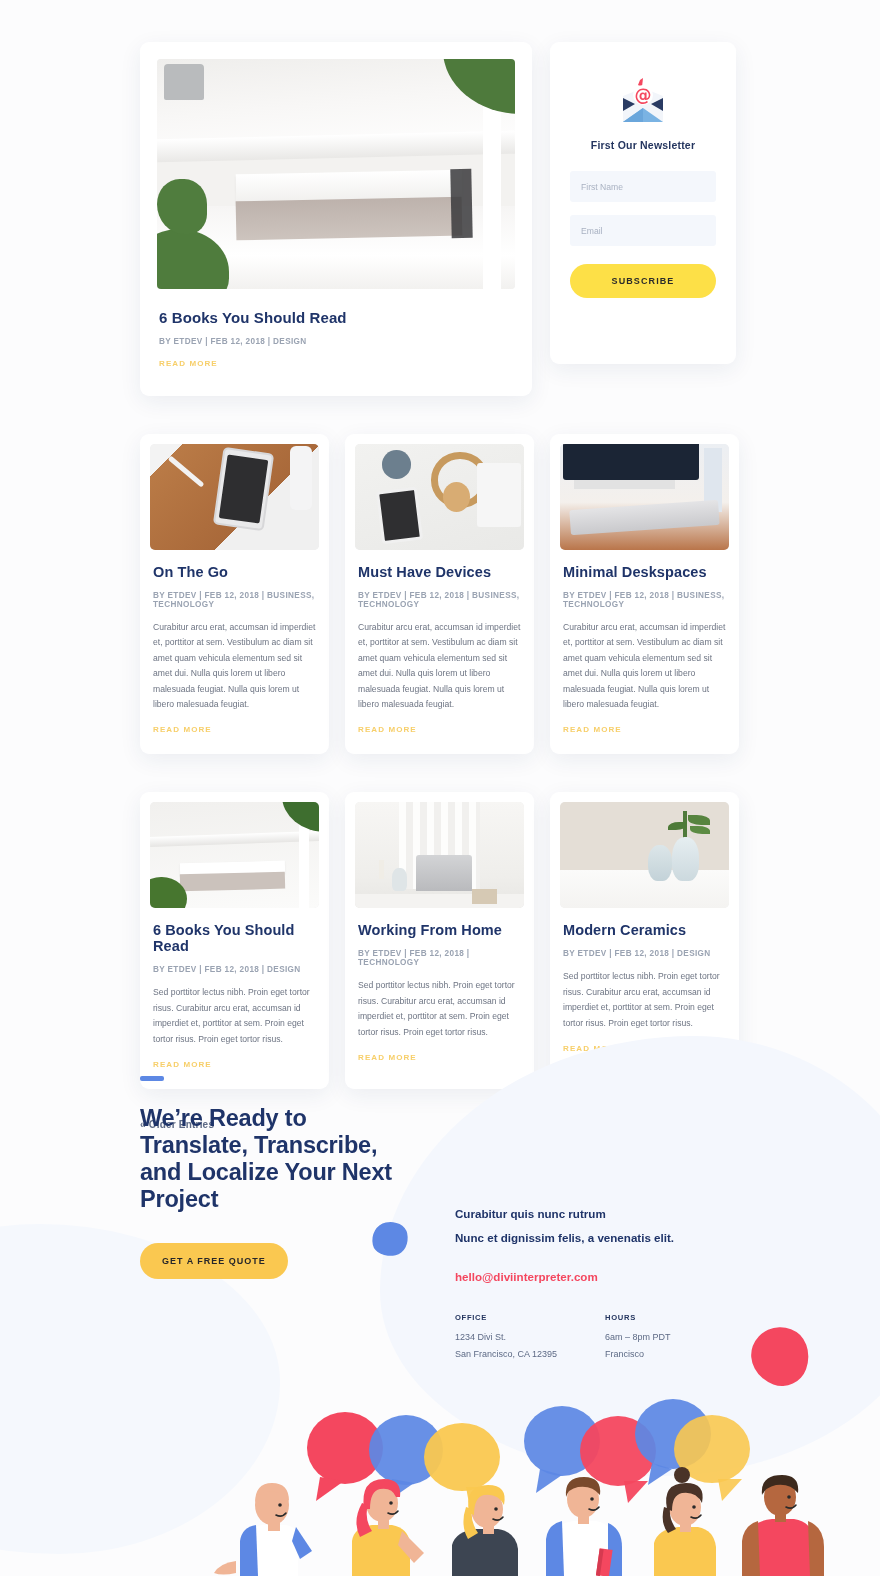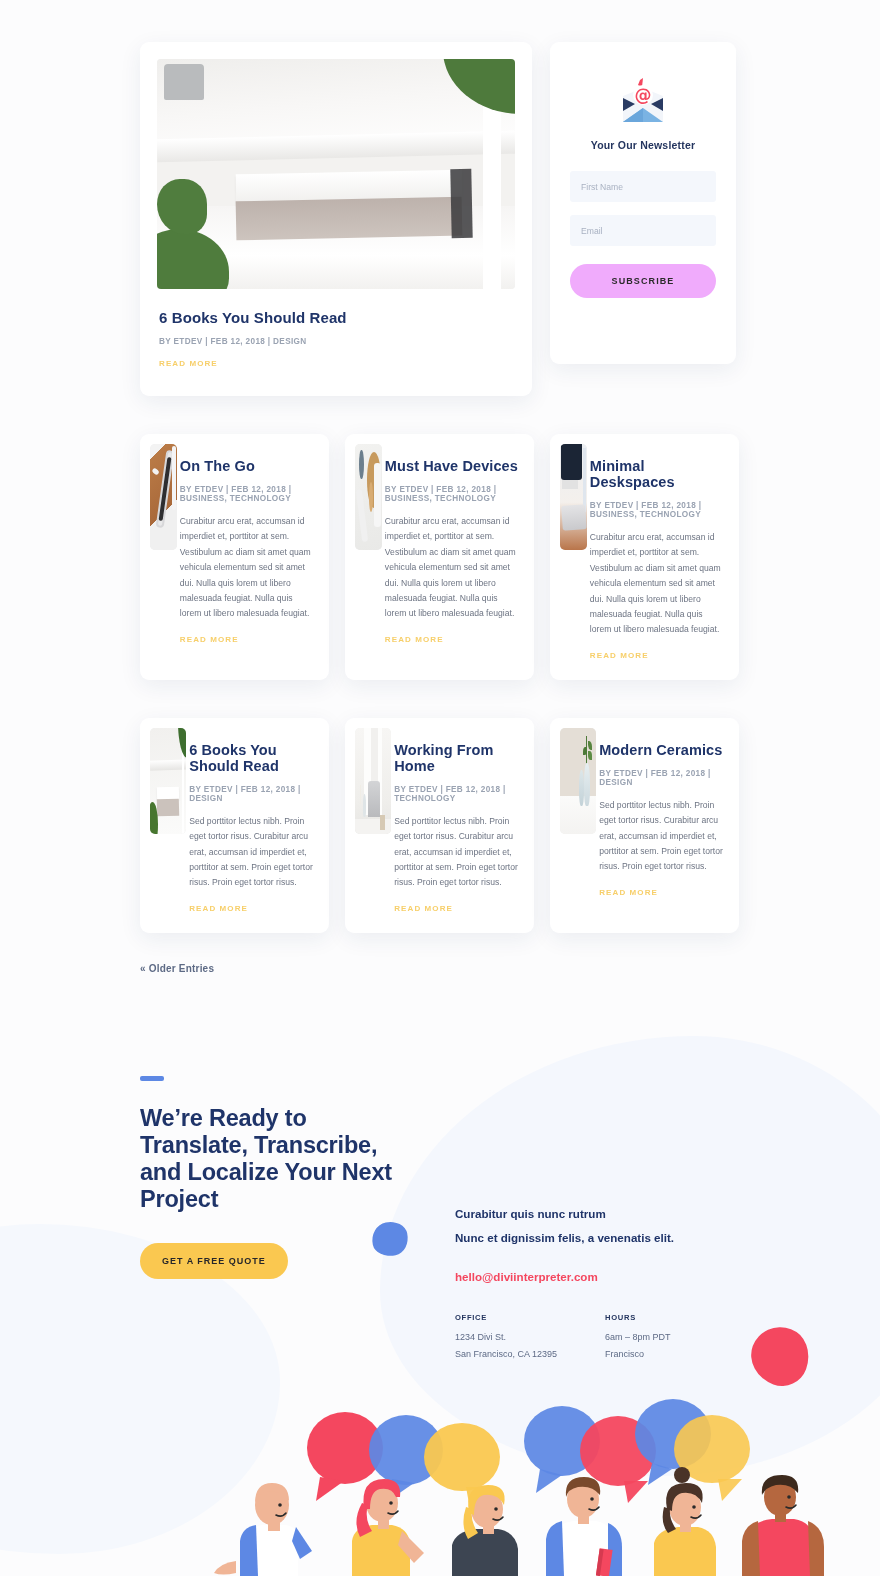--- a/index.html
+++ b/index.html
@@ -152,34 +152,34 @@
     color: #6f7c90;
     font-family: "Liberation Sans", sans-serif;
   }
   .nl-input::placeholder { color: #a9b2c2; }
   .nl-input:first-of-type { margin-top: 20px; }
 
   .subscribe-btn {
     width: 100%;
     height: 34px;
     margin-top: 18px;
-    background: #f0abfc;
+    background: #fde047;
     border: none;
     border-radius: 19px;
     color: #2b2b2b;
     font-size: 9px;
     font-weight: bold;
     letter-spacing: 1.1px;
     cursor: pointer;
     font-family: "Liberation Sans", sans-serif;
   }
 
   
   .grid-row { display: flex; gap: 16px; margin-top: 38px; }
-  .grid-card { width: 189px; padding: 10px 10px 0 10px; display: flex; }
+  .grid-card { width: 189px; padding: 10px 10px 0 10px; display: flex; flex-direction: column; }
   .thumb { width: 169px; height: 106px; border-radius: 5px; overflow: hidden; position: relative; background:#eee; }
   .grid-body { padding: 14px 3px 18px 3px; }
 
   .excerpt {
     color: #6d7483;
     font-size: 8.6px;
     line-height: 15.4px;
     margin-top: 11px;
   }
 
@@ -362,21 +362,21 @@
           <path d="M8 18 L28 10 L48 18 L48 44 L8 44 Z" fill="#f2f5fa"></path>
           <circle cx="28" cy="17" r="10" fill="#ffffff"></circle>
           <text x="28" y="23" font-family="DejaVu Sans, sans-serif" font-size="17" font-weight="bold" fill="#f4475f" text-anchor="middle">@</text>
           <path d="M8 20 L20 26 L8 33 Z" fill="#2a3b63"></path>
           <path d="M48 20 L36 26 L48 33 Z" fill="#2a3b63"></path>
           <path d="M8 44 L28 30 L48 44 Z" fill="#7ab3e3"></path>
           <path d="M8 44 L28 30 L28 44 Z" fill="#6aa6db"></path>
           <path d="M8 18 L28 10 L48 18 L28 31 Z" fill="#8cc0ea" opacity="0"></path>
         </svg>
       </div>
-      <div class="newsletter-title">Your Our Newsletter</div>
+      <div class="newsletter-title">First Our Newsletter</div>
       <input class="nl-input" type="text" placeholder="First Name" style="">
       <input class="nl-input" type="email" placeholder="Email" style="">
       <button class="subscribe-btn">SUBSCRIBE</button>
     </div>
   </div>
 
   <div class="grid-row">
 
     <div class="card grid-card">
       <div class="thumb">

